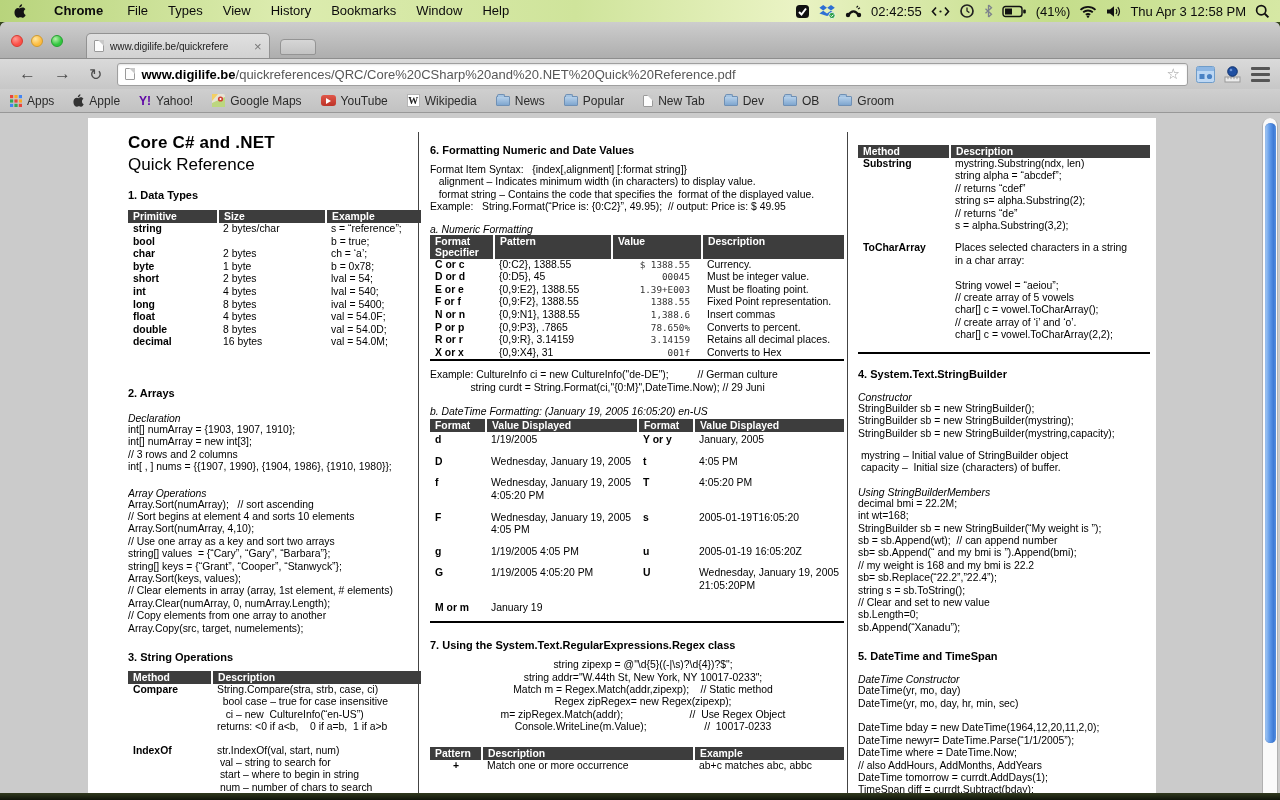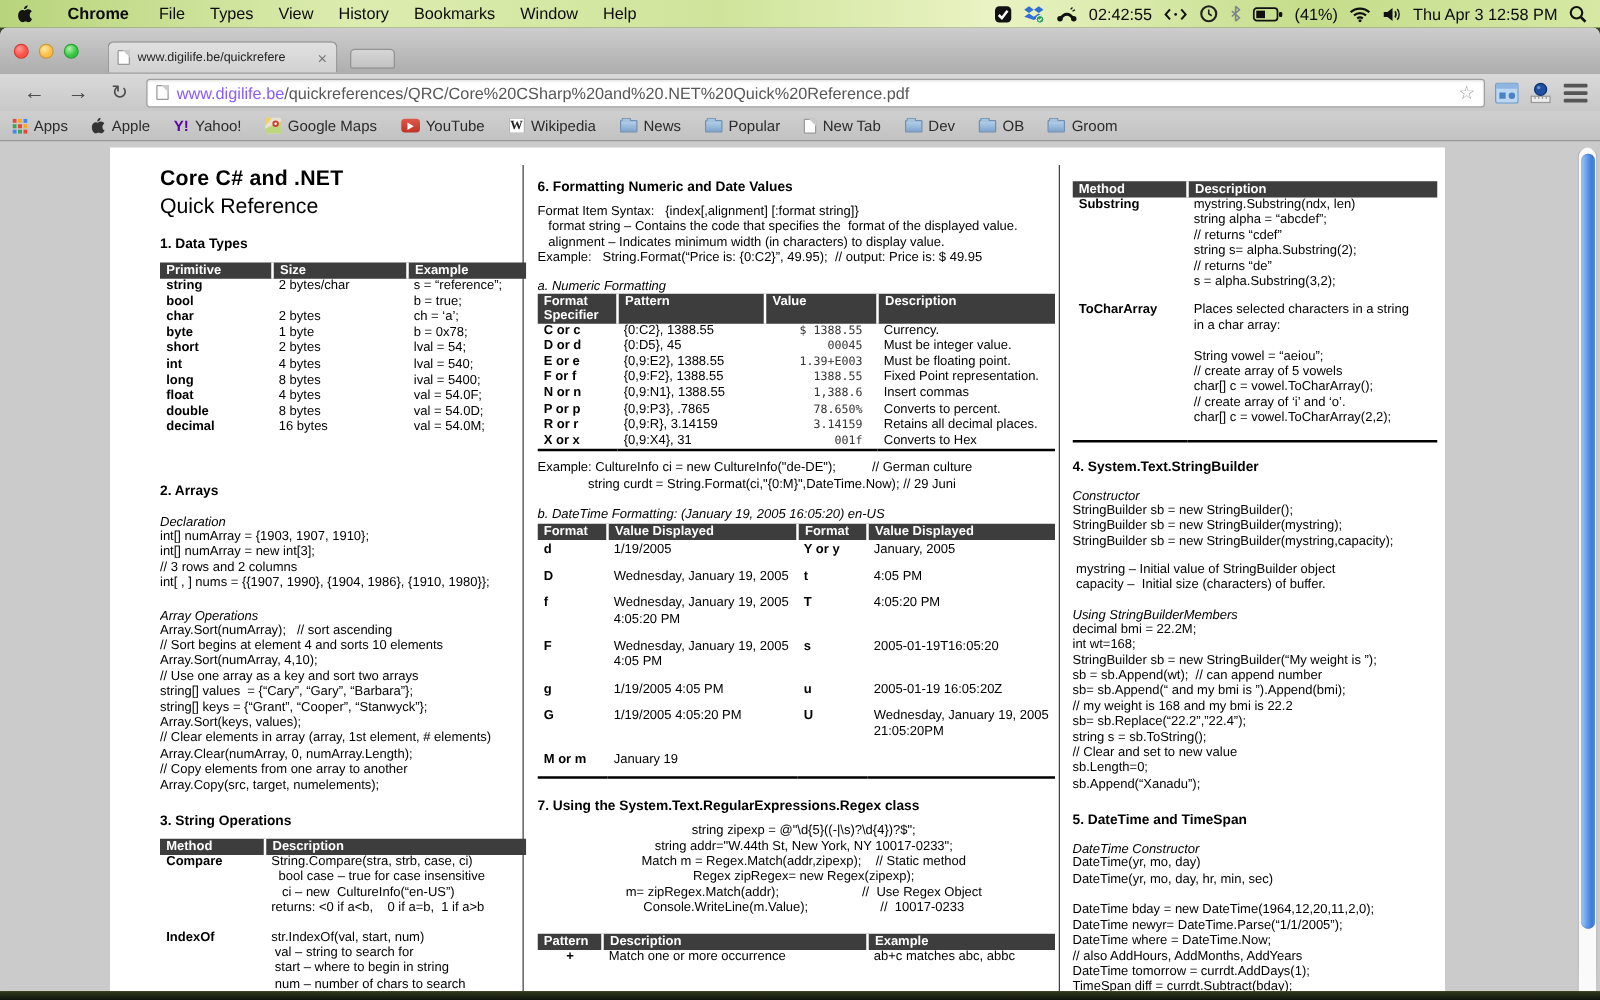--- a/index.html
+++ b/index.html
@@ -35,21 +35,21 @@
   .tab .close { color:#777; font-size:13px; line-height:13px; }
   .newtabstub { position:absolute; left:280px; bottom:3px; width:36px; height:16px;
     background:linear-gradient(#d6d6d6,#c3c3c3); border:1px solid #949494; border-radius:4px 4px 2px 2px; }
 
   .toolbar { height:30px; background:linear-gradient(#dadada,#c7c7c7); display:flex; align-items:center; padding:0 10px; }
   .navg { font-size:17px; color:#4c4c4c; padding:0 9px; font-weight:bold; }
   .navg.reload { font-size:16px; font-weight:normal; }
   .omnibox { flex:1; height:23px; margin:0 8px 0 6px; background:#fff; border:1px solid #9f9f9f; border-radius:3px;
     display:flex; align-items:center; padding:0 7px; gap:6px; box-shadow:inset 0 1px 2px rgba(0,0,0,.12); }
   .url { font-size:13px; white-space:nowrap; overflow:hidden; flex:1; }
-  .url .dom { color:#8b5cf6; font-weight:normal; }
+  .url .dom { color:#000000; font-weight:bold; }
   .url .pth { color:#575757; }
   .starg { color:#9a9a9a; font-size:15px; }
   .hamb { width:19px; margin-left:9px; }
   .hamb div { height:3px; background:#555; margin:3px 0; border-radius:1px; }
 
   .bookmarksbar { height:24px; background:linear-gradient(#cfcfcf,#c2c2c2); border-bottom:1px solid #989898;
     display:flex; align-items:center; gap:19px; padding:0 10px; font-size:12px; color:#2b2b2b; }
   .bm { display:flex; align-items:center; gap:5px; white-space:nowrap; }
 
   
@@ -467,22 +467,22 @@
                 </td>
               </tr>
             </tbody>
           </table>
       </div>
 
       <div class="pcol c2">
         <div class="sech mt26">6. Formatting Numeric and Date Values</div>
         <div class="mt8">
             <div class="ln">Format Item Syntax:   {index[,alignment] [:format string]}</div>
+            <div class="ln">   alignment – Indicates minimum width (in characters) to display value.</div>
             <div class="ln">   format string – Contains the code that specifies the  format of the displayed value.</div>
-            <div class="ln">   alignment – Indicates minimum width (in characters) to display value.</div>
             <div class="ln">Example:   String.Format(“Price is: {0:C2}”, 49.95);  // output: Price is: $ 49.95</div>
           </div>
         <div class="ital mt10">a. Numeric Formatting</div>
         <table class="t-numfmt">
           <colgroup>
               <col>
               <col>
               <col>
               <col>
             </colgroup>

